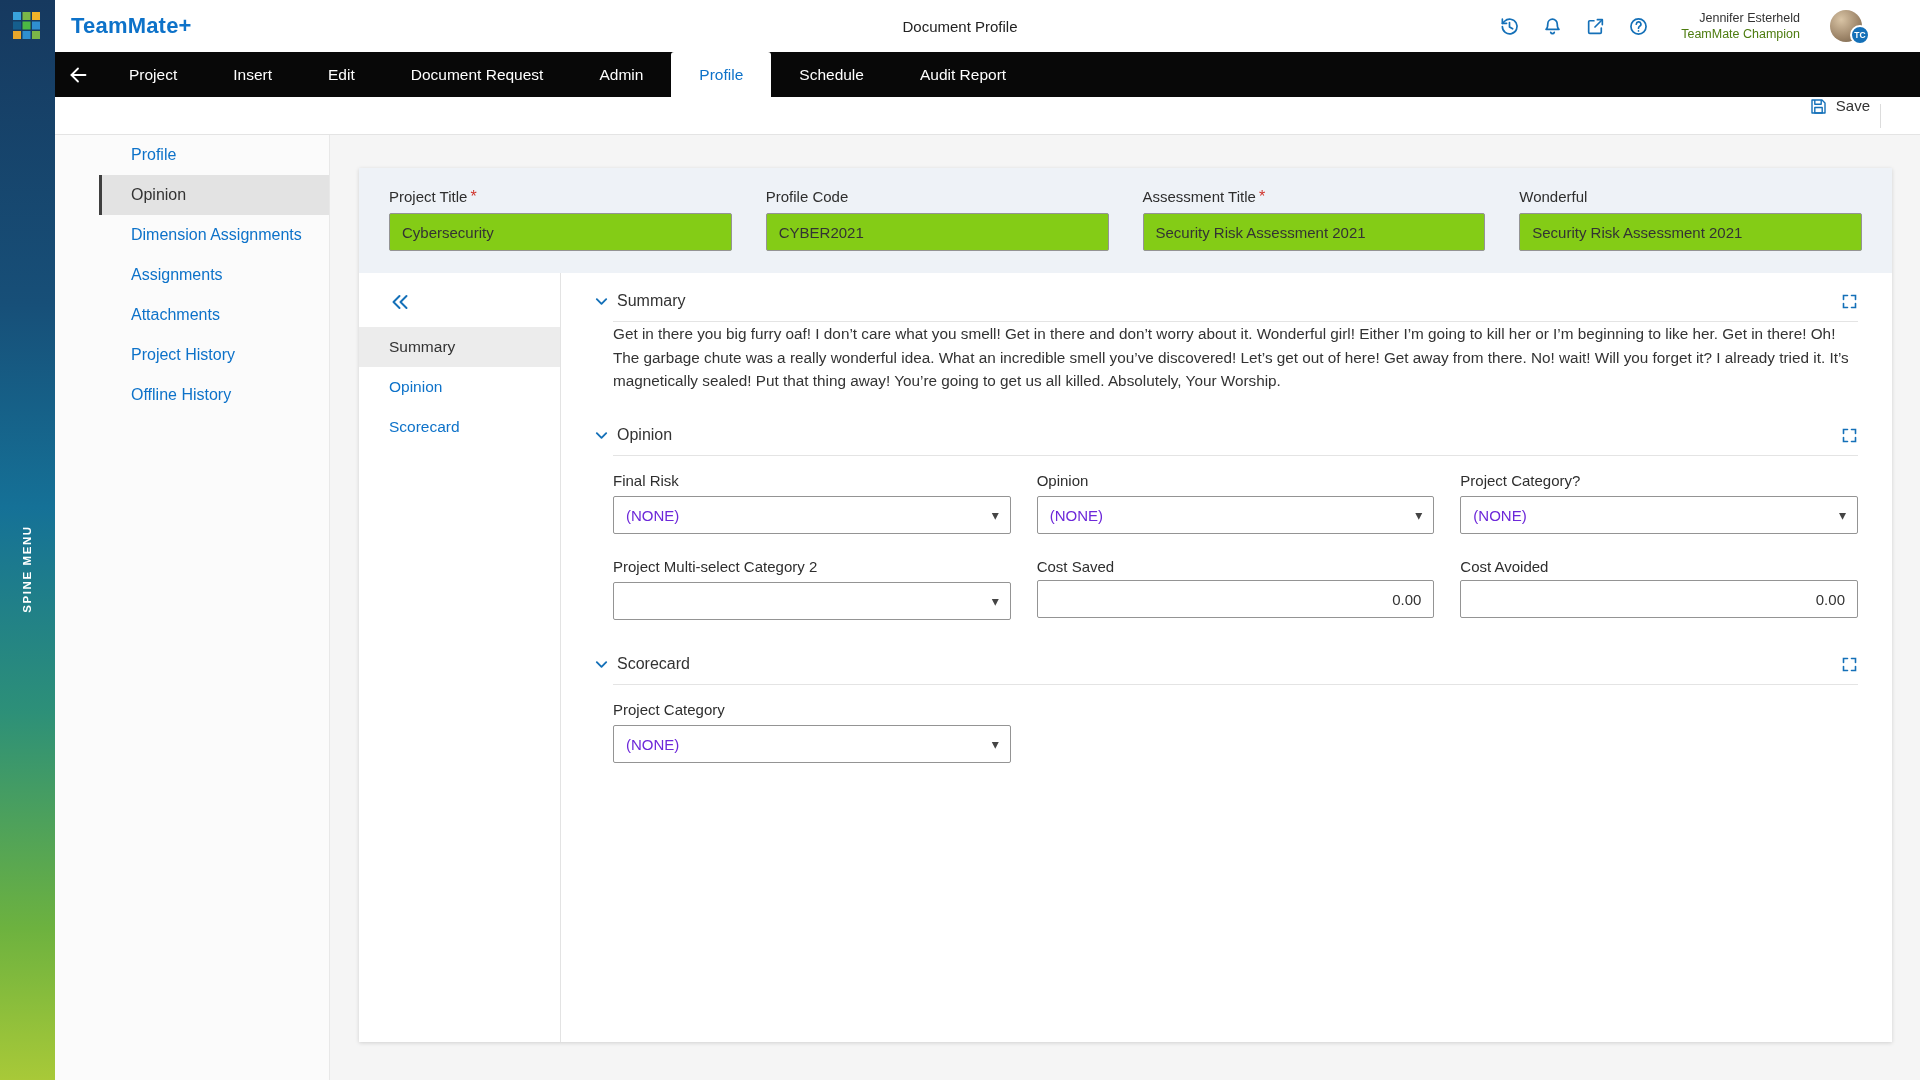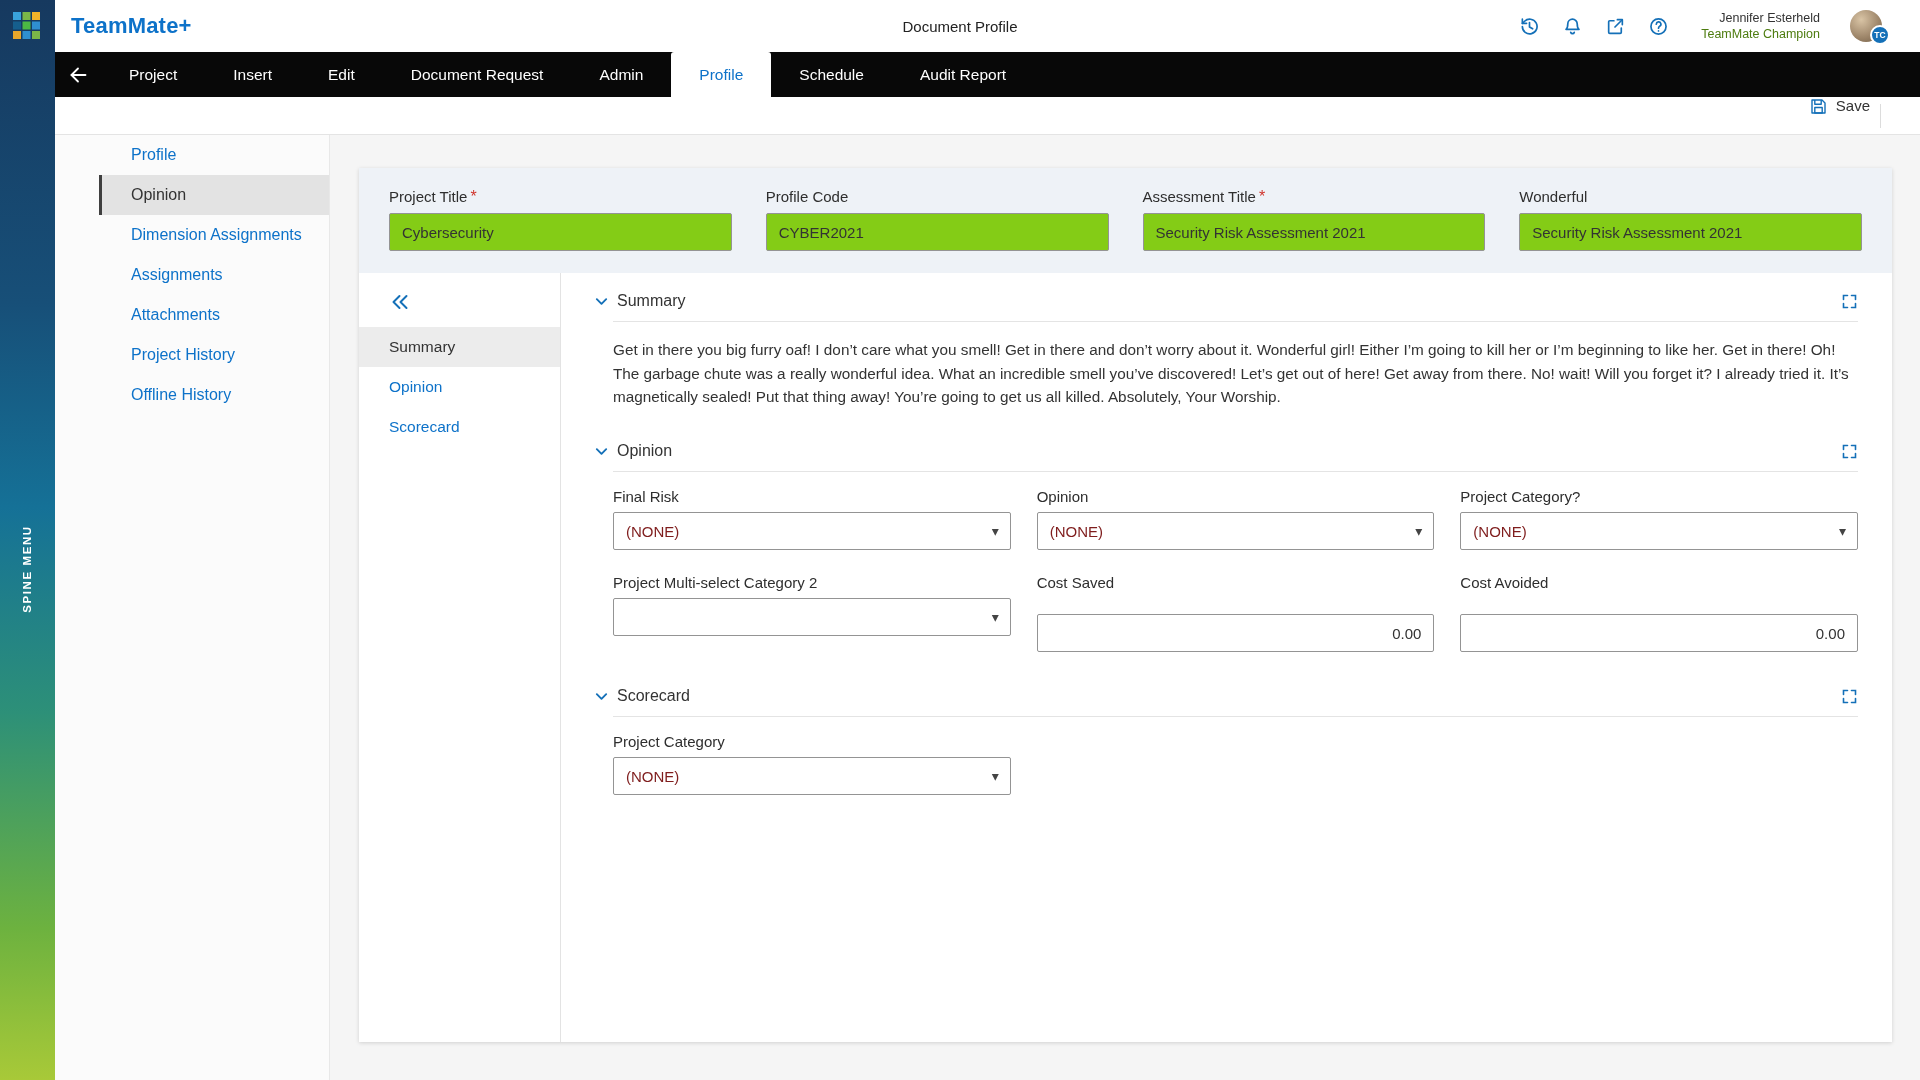--- a/index.html
+++ b/index.html
@@ -10,21 +10,21 @@
   .spine{position:absolute;left:0;top:0;width:55px;height:1080px;z-index:30;
     background:linear-gradient(180deg,#16395f 0%,#174f78 28%,#157197 47%,#2d9078 66%,#6db23f 86%,#a8c938 100%)}
   .logo{position:absolute;left:13px;top:12px;width:28px;height:28px}
   .spine-label{position:absolute;left:27px;top:569px;transform:translate(-50%,-50%) rotate(-90deg);
     color:#fff;font-size:11.5px;font-weight:700;letter-spacing:1.6px;white-space:nowrap}
 
   
   .top-header{position:absolute;left:55px;top:0;width:1865px;height:52px;background:#fff;display:flex;align-items:center}
   .app-title{margin-left:16px;font-size:22px;font-weight:700;color:#0d72c9;letter-spacing:.2px}
   .page-title{position:absolute;left:905px;transform:translateX(-50%);font-size:15px;color:#222}
-  .header-right{margin-left:auto;display:flex;align-items:center;gap:22px;padding-right:38px}
+  .header-right{margin-left:auto;display:flex;align-items:center;gap:22px;padding-right:58px}
   .hicon{width:21px;height:21px;display:block;cursor:pointer}
   .user-info{text-align:right;font-size:12.5px;line-height:1.32;color:#333;margin-left:10px}
   .user-role{color:#4d7c0f}
   .avatar{position:relative;width:32px;height:32px;border-radius:50%;margin-left:8px;cursor:pointer;
     background:radial-gradient(circle at 35% 30%,#d9c4a5,#9c8468 60%,#6e5b45)}
   .avatar-badge{position:absolute;right:-8px;bottom:-3px;width:20px;height:20px;border-radius:50%;
     background:#1470b8;color:#fff;font-size:8.5px;font-weight:700;display:flex;align-items:center;justify-content:center;border:2px solid #fff}
 
   
   .tab-bar{position:absolute;left:55px;top:52px;width:1865px;height:45px;background:#080808;display:flex;align-items:stretch;color:#fff}
@@ -57,28 +57,28 @@
   .collapse-icon{margin:0 0 14px 30px;width:22px;height:22px;cursor:pointer;display:block}
   .nav-item{height:40px;display:flex;align-items:center;padding-left:30px;font-size:15.5px;color:#0d72c9;cursor:pointer}
   .nav-item.selected{background:#ececec;color:#333}
 
   .content{flex:1;padding:8px 34px 0 52px}
   .sec-header{display:flex;align-items:center;height:40px;gap:8px;margin-left:-19px}
   .sec-title{font-size:16px;color:#333}
   .expand-btn{margin-left:auto;cursor:pointer;width:17px;height:17px;display:block}
   .chev{display:block;cursor:pointer}
   .sec-rule{border-bottom:1px solid #e4e4e4}
-  .summary-text{margin-top:16px;font-size:15.3px;line-height:1.55;color:#333}
+  .summary-text{font-size:15.3px;line-height:1.55;color:#333}
   .sec-opinion{margin-top:22px}
   .sec-scorecard{margin-top:24px}
   .fgrid{display:grid;grid-template-columns:repeat(3,1fr);column-gap:26px;row-gap:24px;margin-top:16px}
   .select{position:relative;height:38px;margin-top:6px;border:1px solid #949494;border-radius:2px;background:#fff;display:flex;
-    align-items:center;padding:0 34px 0 12px;font-size:15px;color:#7f1d1d;cursor:pointer}
+    align-items:center;padding:0 34px 0 12px;font-size:15px;color:#6d28d9;cursor:pointer}
   .select::after{content:"▾";position:absolute;right:11px;top:50%;transform:translateY(-50%);font-size:14px;color:#444}
-  .num-input{width:100%;height:38px;margin-top:22px;border:1px solid #949494;border-radius:2px;padding:0 12px;
+  .num-input{width:100%;height:38px;margin-top:4px;border:1px solid #949494;border-radius:2px;padding:0 12px;
     font-size:15px;font-family:inherit;color:#333;text-align:right;background:#fff}
 </style>
 </head>
 <body>
 
 <div class="spine">
   <svg class="logo" viewBox="0 0 28 28">
     <rect x="0" y="0" width="8" height="8" fill="#39a2db"></rect>
       <rect x="9.5" y="0" width="8" height="8" fill="#7ab648"></rect>
       <rect x="19" y="0" width="8" height="8" fill="#f0b429"></rect>

